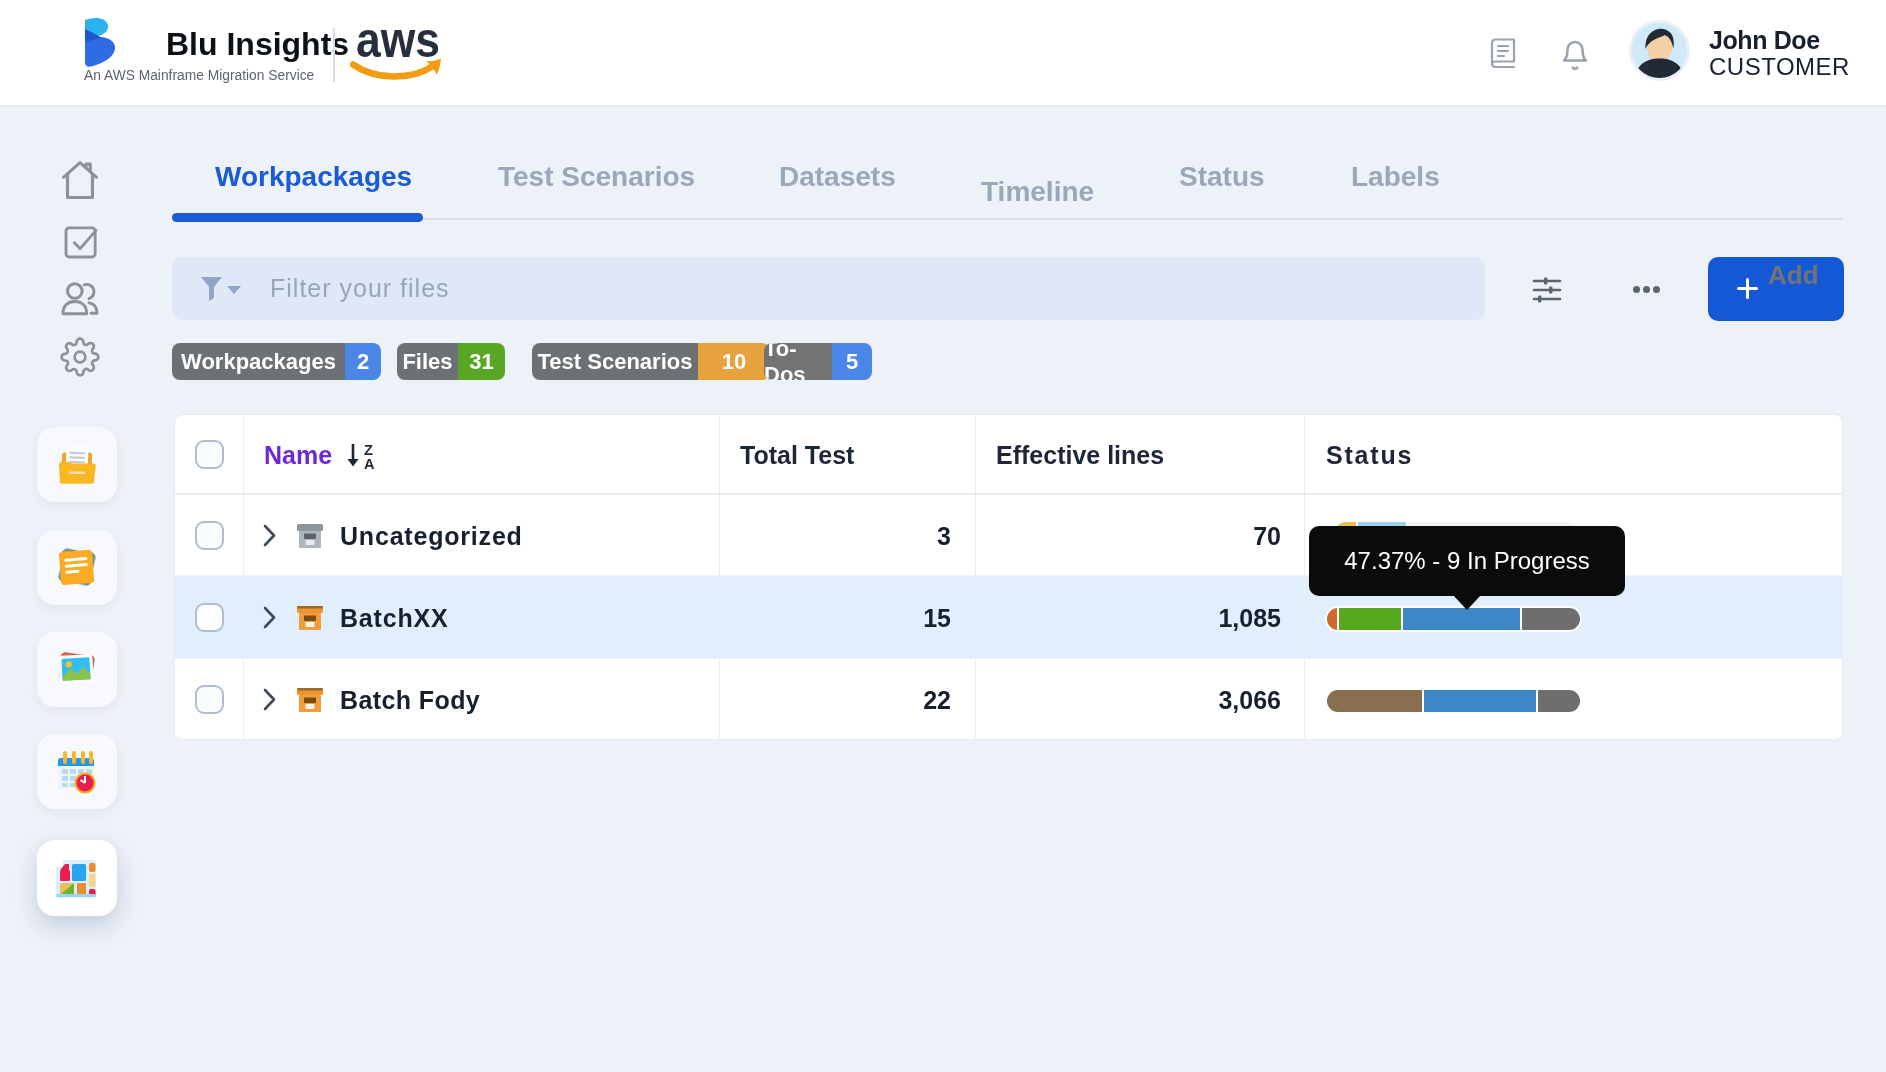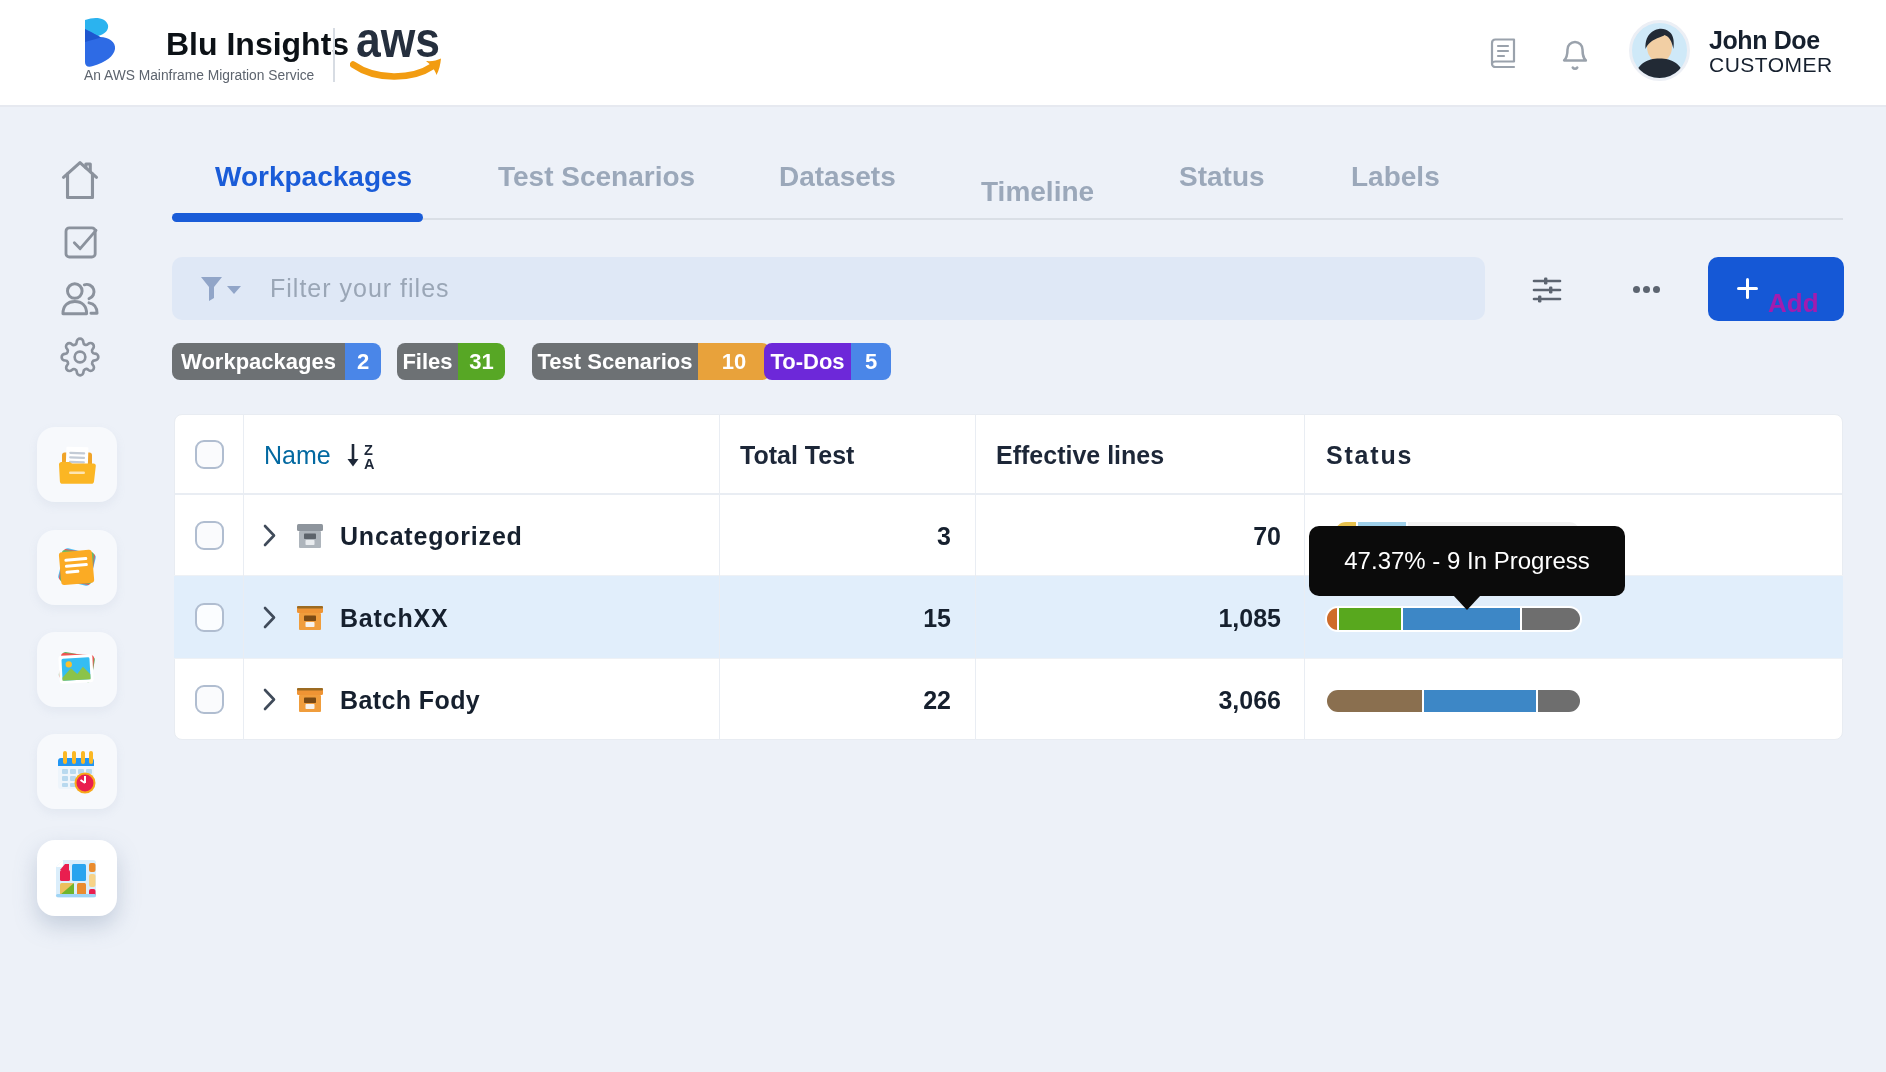--- a/index.html
+++ b/index.html
@@ -41,21 +41,21 @@
 </svg>
 
 <div class="abs" style="left:1629px;top:20px;width:61px;height:61px;border-radius:50%;background:#cfe9f8;border:3px solid #eceff5;overflow:hidden;">
   <svg width="55" height="55" viewBox="0 0 55 55">
     <ellipse cx="27.5" cy="23.5" rx="12.5" ry="16" fill="#f2cfa4"></ellipse>
     <path d="M13.5,26 C12.5,8 26,5.5 29,5.8 C42,7 42.5,17 41.5,26 C39,14.5 35,13 32.5,12 C30,14.5 18,15.5 13.5,26 Z" fill="#222a35"></path>
     <path d="M3,55 C4.5,41 15,35.5 27.5,35.5 C40,35.5 50.5,41 52,55 Z" fill="#222a35"></path>
   </svg>
 </div>
 <div class="abs" style="left:1709px;top:26px;font-size:25px;font-weight:bold;color:#16202e;letter-spacing:-0.4px;">John Doe</div>
-<div class="abs" style="left:1709px;top:53px;font-size:21px;letter-spacing:0.5px;color:#16202e;text-align:center;">CUSTOMER</div>
+<div class="abs" style="left:1709px;top:53px;font-size:24px;letter-spacing:0.5px;color:#16202e;text-align:center;">CUSTOMER</div>
 
 <svg class="abs" style="left:58px;top:158px;" width="44" height="46" viewBox="0 0 24 25" fill="none" stroke="#8b929d" stroke-width="1.7" stroke-linecap="round" stroke-linejoin="round">
   <path d="M3,10.5 L12,2.5 L21,10.5"></path>
   <path d="M5.2,8.6 L5.2,21.5 L18.8,21.5 L18.8,8.6"></path>
   <path d="M15.2,5.3 L15.2,3.2 L17.6,3.2 L17.6,7.4"></path>
 </svg>
 <svg class="abs" style="left:61px;top:222px;" width="40" height="40" viewBox="0 0 24 24" fill="none" stroke="#8b929d" stroke-width="1.7" stroke-linecap="round" stroke-linejoin="round">
   <rect x="3" y="3.5" width="17.5" height="17.5" rx="2"></rect>
   <path d="M8,12.5 L11.5,16 L21,5"></path>
 </svg>
@@ -179,36 +179,36 @@
     <rect x="6" y="20.5" width="3.4" height="7" rx="1.2" fill="#5c6470" stroke="none"></rect>
 </svg>
 
 <div class="abs" style="left:1633px;top:286px;width:7px;height:7px;border-radius:50%;background:#5c6470;"></div>
 <div class="abs" style="left:1643px;top:286px;width:7px;height:7px;border-radius:50%;background:#5c6470;"></div>
 <div class="abs" style="left:1653px;top:286px;width:7px;height:7px;border-radius:50%;background:#5c6470;"></div>
 
 <div class="abs" style="left:1708px;top:257px;width:136px;height:64px;border-radius:10px;background:#1558d6;"></div>
 <div class="abs" style="left:1737px;top:287px;width:21px;height:3px;background:#fff;border-radius:1.5px;"></div>
 <div class="abs" style="left:1746px;top:278px;width:3px;height:21px;background:#fff;border-radius:1.5px;"></div>
-<div class="abs" style="left:1768px;top:288px;font-size:26px;font-weight:bold;color:#a21caf;">Add</div>
+<div class="abs" style="left:1768px;top:260px;font-size:26px;font-weight:bold;color:#737373;">Add</div>
 
 <div class="abs" style="left:172px;top:343px;height:37px;border-radius:8px;overflow:hidden;display:flex;font-weight:bold;font-size:22px;color:#fff;">
   <div style="background:#6d7174;width:173px;display:flex;align-items:center;justify-content:center;">Workpackages</div>
   <div style="background:#4a86e8;width:36px;display:flex;align-items:center;justify-content:center;">2</div>
 </div>
 <div class="abs" style="left:397px;top:343px;height:37px;border-radius:8px;overflow:hidden;display:flex;font-weight:bold;font-size:22px;color:#fff;">
   <div style="background:#6d7174;width:61px;display:flex;align-items:center;justify-content:center;">Files</div>
   <div style="background:#57a725;width:47px;display:flex;align-items:center;justify-content:center;">31</div>
 </div>
 <div class="abs" style="left:532px;top:343px;height:37px;border-radius:8px;overflow:hidden;display:flex;font-weight:bold;font-size:22px;color:#fff;">
   <div style="background:#6d7174;width:166px;display:flex;align-items:center;justify-content:center;">Test Scenarios</div>
   <div style="background:#e8a23b;width:72px;display:flex;align-items:center;justify-content:center;">10</div>
 </div>
 <div class="abs" style="left:764px;top:343px;height:37px;border-radius:8px;overflow:hidden;display:flex;font-weight:bold;font-size:22px;color:#fff;">
-  <div style="background:#6d28d9;width:87px;display:flex;align-items:center;justify-content:center;">To-Dos</div>
+  <div style="background:#737373;width:68px;display:flex;align-items:center;justify-content:center;">To-Dos</div>
   <div style="background:#4a86e8;width:40px;display:flex;align-items:center;justify-content:center;">5</div>
 </div>
 
 <div class="abs" style="left:174px;top:414px;width:1669px;height:326px;background:#fff;border:1px solid #e8ecf2;border-radius:8px;"></div>
 
 <div class="abs" style="left:174px;top:576px;width:1669px;height:82px;background:#e1eefb;"></div>
 
 <div class="abs" style="left:174px;top:493px;width:1669px;height:1.5px;background:#e9edf3;"></div>
 <div class="abs" style="left:174px;top:575px;width:1669px;height:1px;background:#eef1f5;"></div>
 <div class="abs" style="left:174px;top:658px;width:1669px;height:1px;background:#eef1f5;"></div>
@@ -216,21 +216,21 @@
 <div class="abs" style="left:243px;top:414px;width:1px;height:326px;background:#e9edf3;"></div>
 <div class="abs" style="left:719px;top:414px;width:1px;height:326px;background:#e9edf3;"></div>
 <div class="abs" style="left:975px;top:414px;width:1px;height:326px;background:#e9edf3;"></div>
 <div class="abs" style="left:1304px;top:414px;width:1px;height:326px;background:#e9edf3;"></div>
 
 <div class="abs" style="left:195px;top:440px;width:29px;height:29px;border-radius:9px;border:2.5px solid #b0bdd0;background:#fafbfd;"></div>
 <div class="abs" style="left:195px;top:521px;width:29px;height:29px;border-radius:9px;border:2.5px solid #b0bdd0;background:#fafbfd;"></div>
 <div class="abs" style="left:195px;top:603px;width:29px;height:29px;border-radius:9px;border:2.5px solid #b0bdd0;background:#fbfdff;"></div>
 <div class="abs" style="left:195px;top:685px;width:29px;height:29px;border-radius:9px;border:2.5px solid #b0bdd0;background:#fafbfd;"></div>
 
-<div class="abs" style="left:264px;top:441px;font-size:25px;font-weight:normal;color:#0369a1;">Name</div>
+<div class="abs" style="left:264px;top:441px;font-size:25px;font-weight:bold;color:#6d28d9;">Name</div>
 <svg class="abs" style="left:345px;top:442px;" width="42" height="28" viewBox="0 0 42 28">
   <g stroke="#1d2738" stroke-width="2.6" fill="none">
     <line x1="8" y1="2" x2="8" y2="21"></line>
   </g>
   <path d="M2.5,17 L8,24.5 L13.5,17 Z" fill="#1d2738"></path>
   <text x="19" y="13" font-size="14.5" font-weight="bold" fill="#1d2738" font-family="Liberation Sans, sans-serif">Z</text>
   <text x="19" y="27" font-size="14.5" font-weight="bold" fill="#1d2738" font-family="Liberation Sans, sans-serif">A</text>
 </svg>
 <div class="abs" style="left:740px;top:441px;font-size:25px;font-weight:bold;color:#1d2738;">Total Test</div>
 <div class="abs" style="left:996px;top:441px;font-size:25px;font-weight:bold;color:#1d2738;">Effective lines</div>

